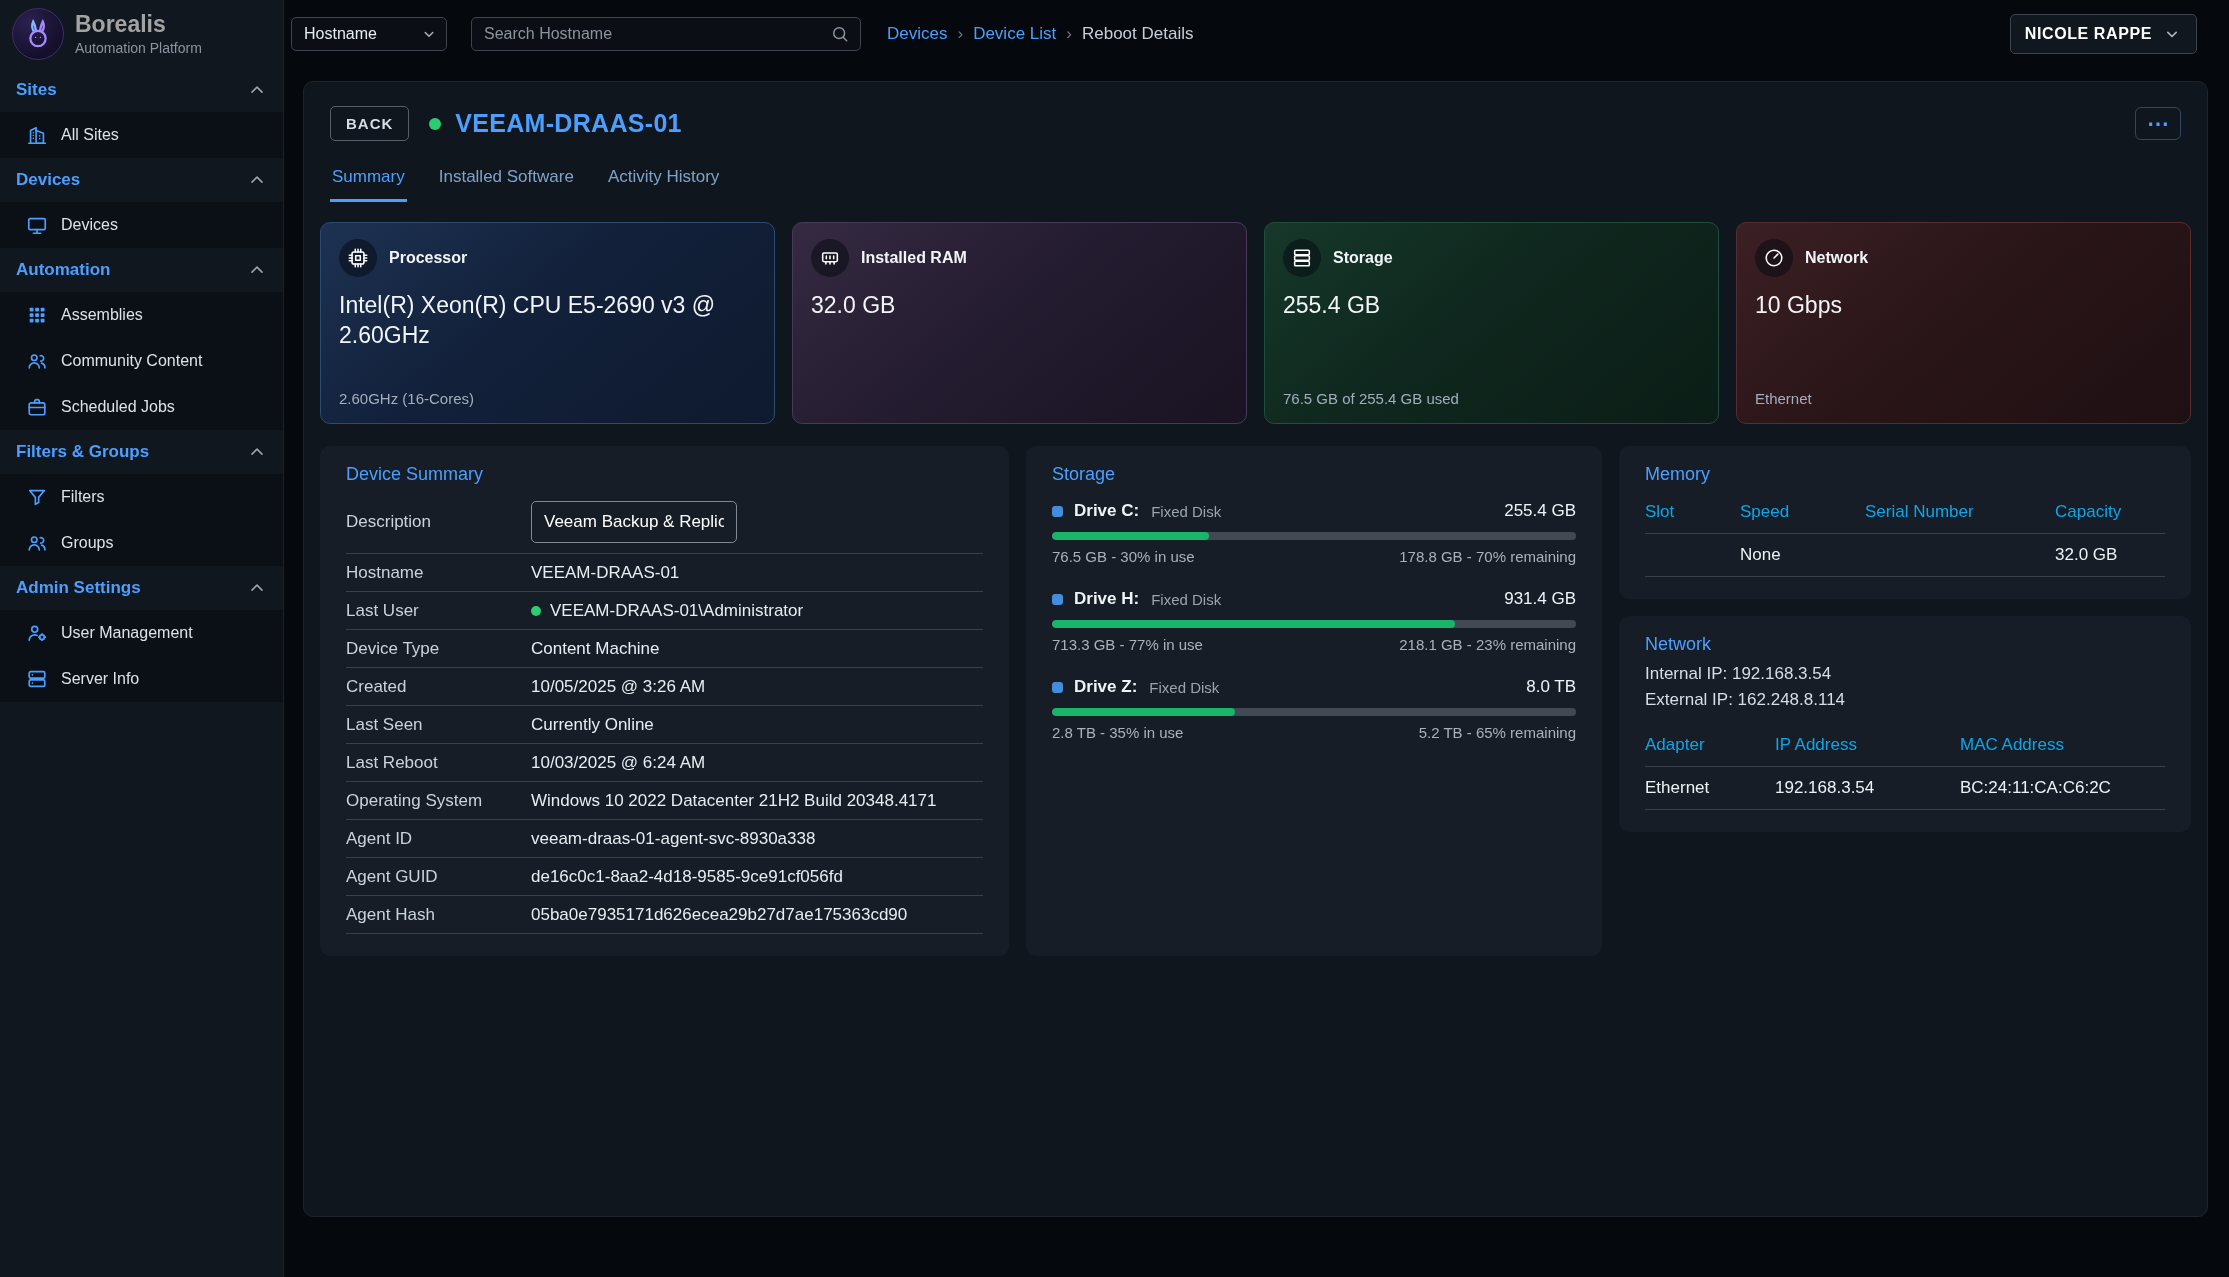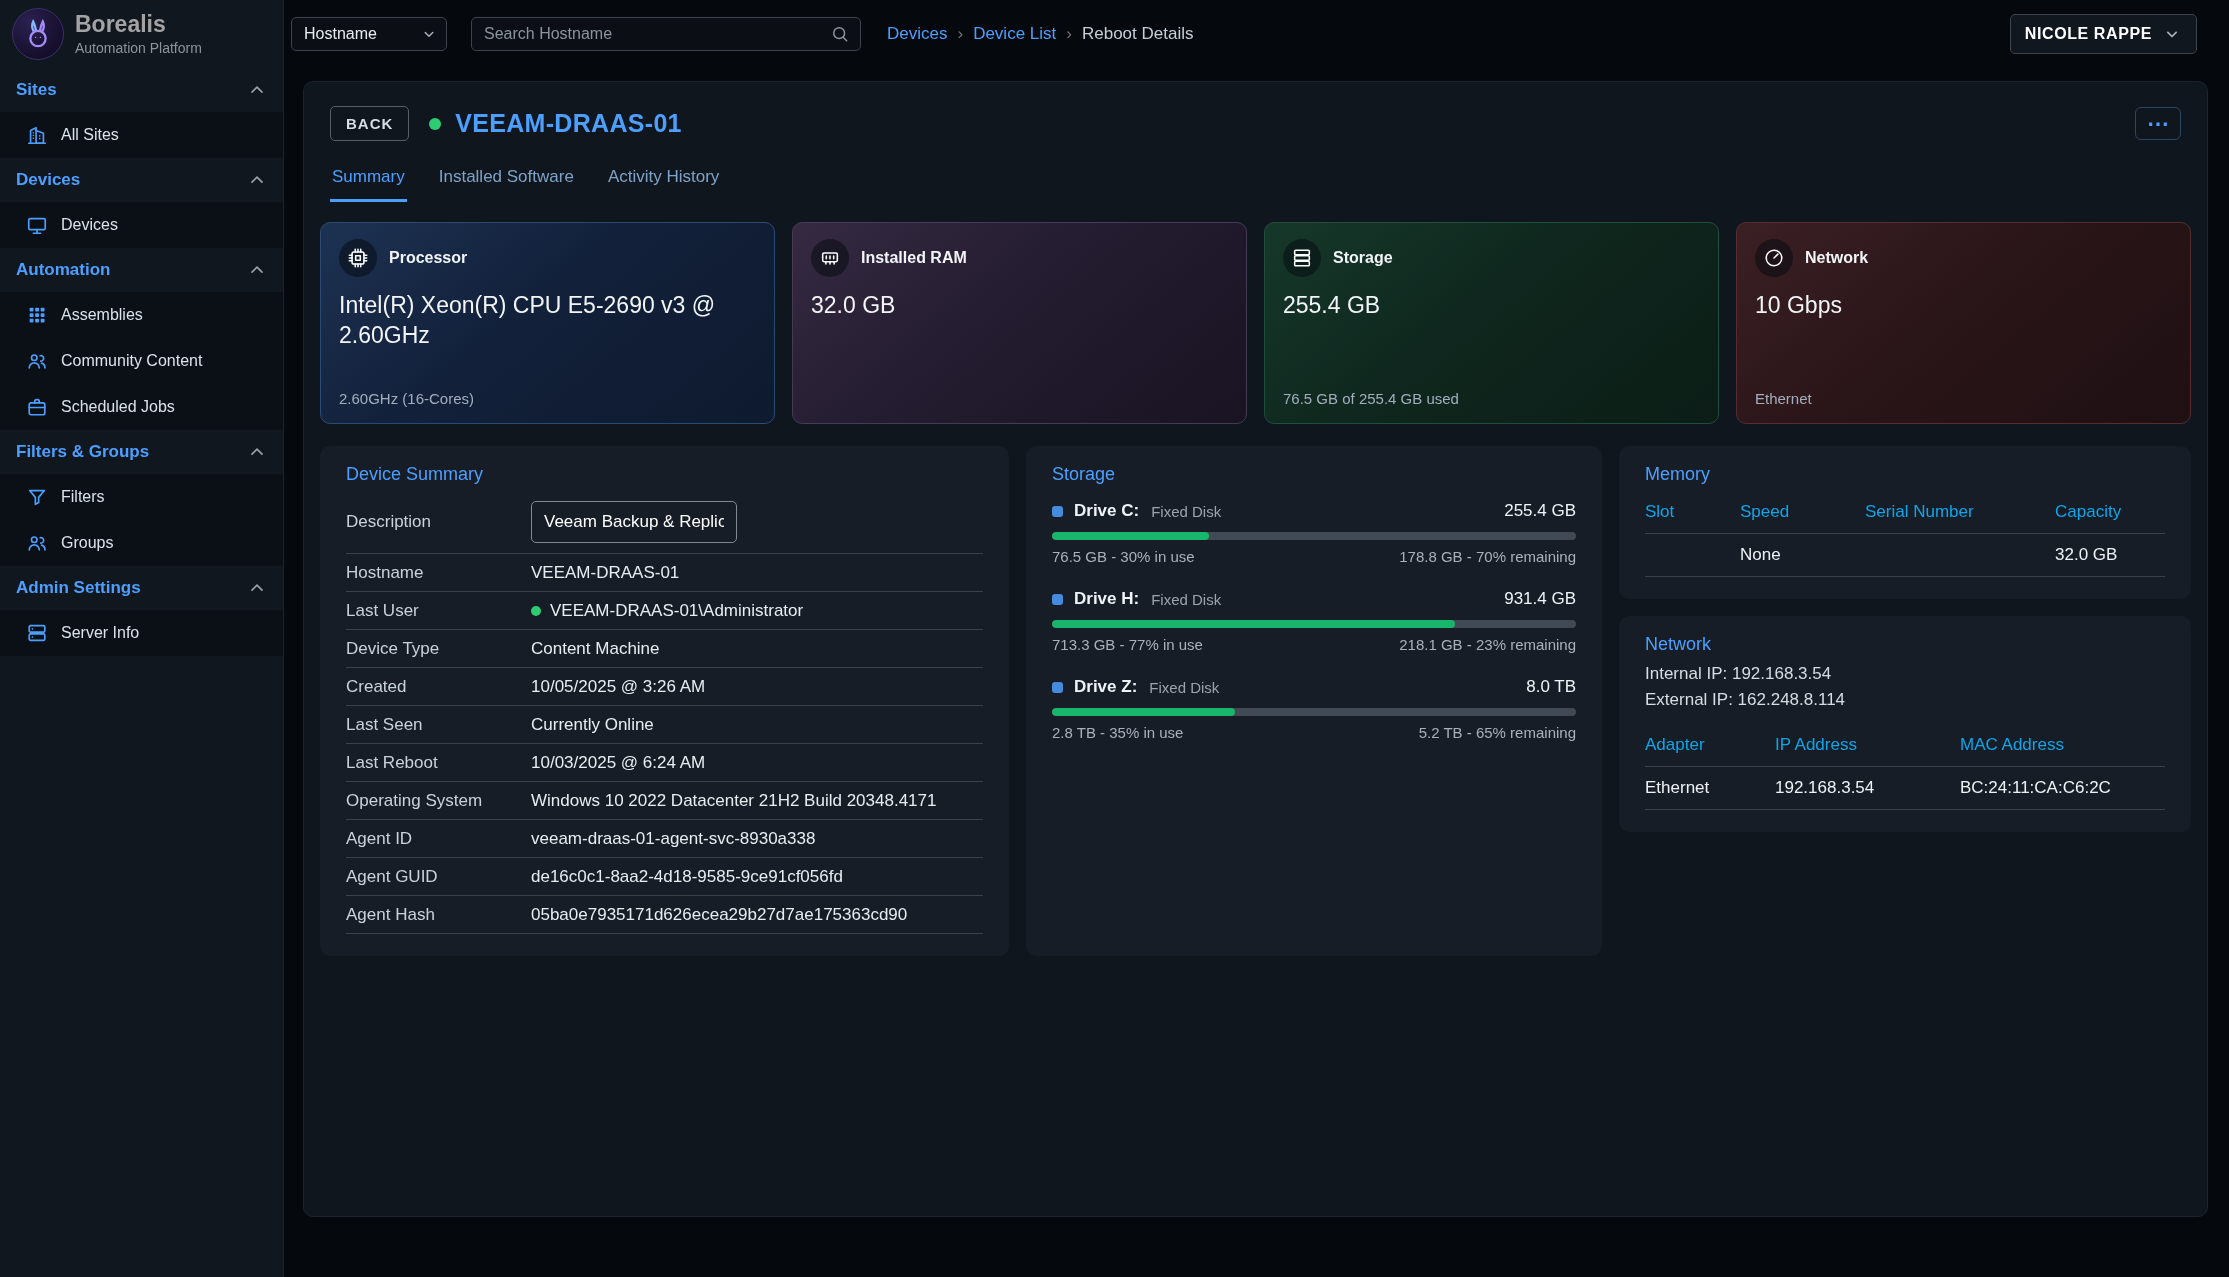--- a/index.html
+++ b/index.html
@@ -231,20 +231,31 @@
       <span>Admin Settings</span>
       <span class="sec-chevron">
           <svg width="20" height="20" viewBox="0 0 24 24" fill="none" stroke="currentColor" stroke-width="2" stroke-linecap="round" stroke-linejoin="round">
             <path d="M6 14.5l6-6 6 6"></path>
           </svg>
         </span>
     </div>
     <div class="nav-item">
       <span class="nicon">
           <svg width="22" height="22" viewBox="0 0 24 24" fill="none" stroke="currentColor" stroke-width="1.8" stroke-linecap="round" stroke-linejoin="round">
+            <circle cx="9.5" cy="8" r="3.2"></circle>
+            <path d="M3.5 20c0-3.3 2.7-6 6-6 1 0 1.9.2 2.7.6"></path>
+            <circle cx="17.5" cy="16.5" r="2.6"></circle>
+            <path d="M17.5 12.9v1.2M17.5 18.9v1.2M21.1 16.5h-1.2M15.1 16.5h-1.2"></path>
+          </svg>
+        </span>
+      <span>User Management</span>
+    </div>
+    <div class="nav-item">
+      <span class="nicon">
+          <svg width="22" height="22" viewBox="0 0 24 24" fill="none" stroke="currentColor" stroke-width="1.8" stroke-linecap="round" stroke-linejoin="round">
             <rect x="3.5" y="4" width="17" height="7" rx="1.5"></rect>
             <rect x="3.5" y="13" width="17" height="7" rx="1.5"></rect>
             <path d="M7 7.5h.01M7 16.5h.01"></path>
           </svg>
         </span>
       <span>Server Info</span>
     </div>
   </nav>
 </aside>
 

